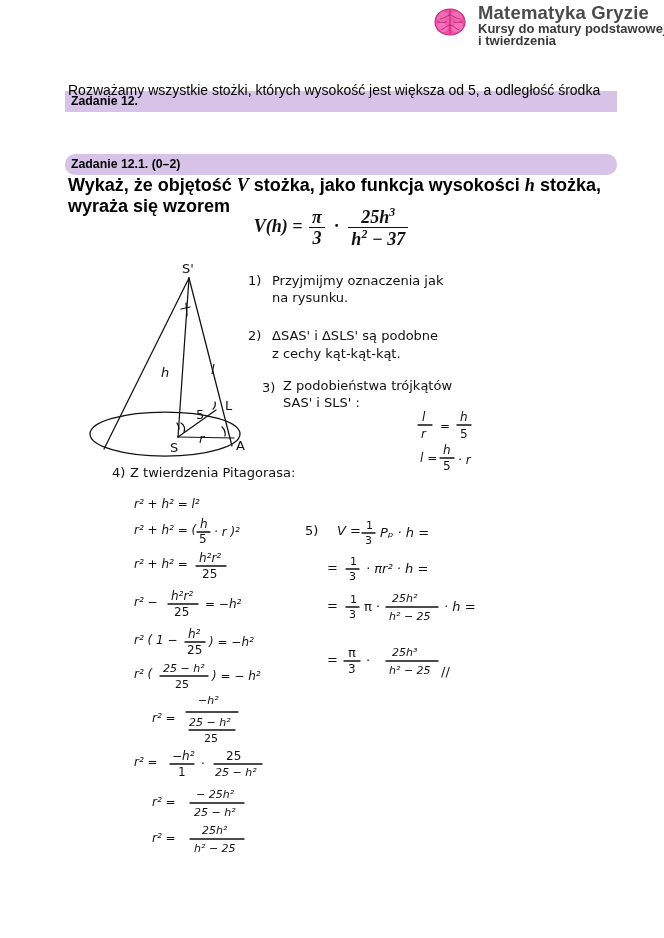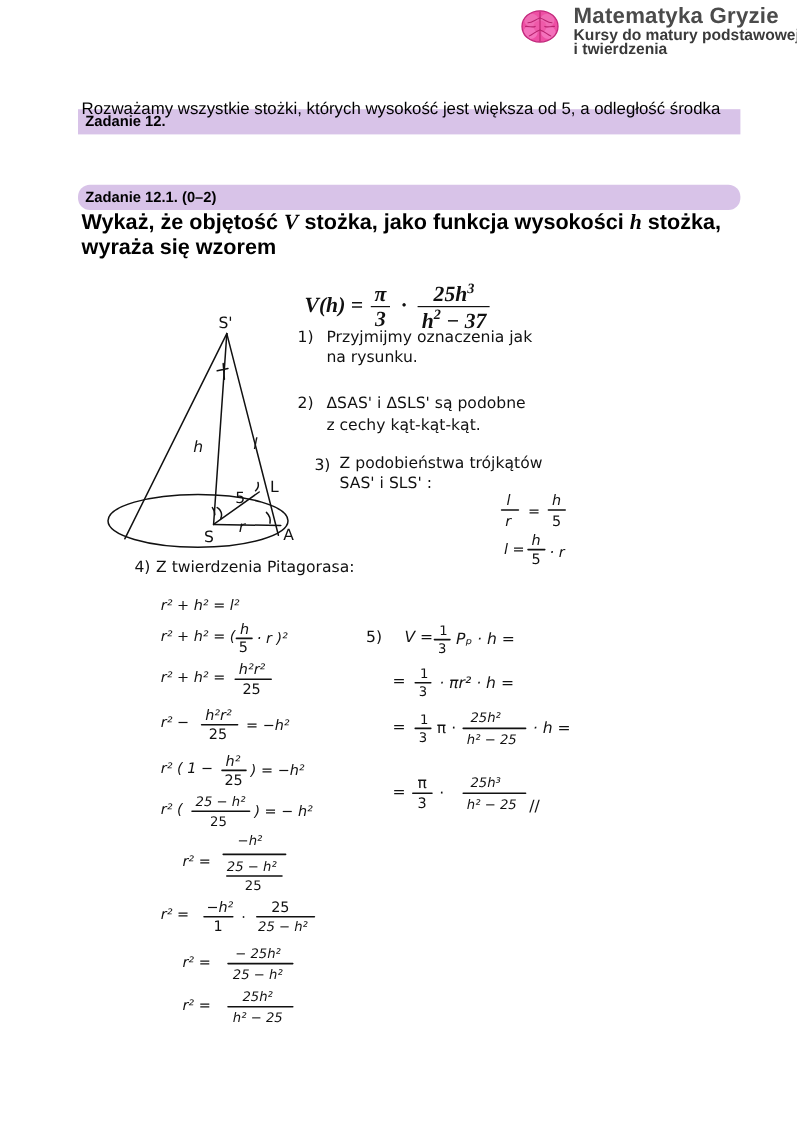--- a/index.html
+++ b/index.html
@@ -91,21 +91,20 @@
     position: absolute;
     top: 206px;
     left: 0;
     width: 664px;
     text-align: center;
     font-family: "Liberation Serif", serif;
     font-weight: 700;
     font-style: italic;
     font-size: 18px;
     color: #111;
-    margin-top: 28px;
   }
   .frac {
     display: inline-block;
     vertical-align: middle;
     text-align: center;
     line-height: 1.12;
     margin: 0 2px;
   }
   .frac .num { display: block; padding: 0 3px; }
   .frac .den { display: block; border-top: 1.6px solid #111; padding: 0 3px; }

